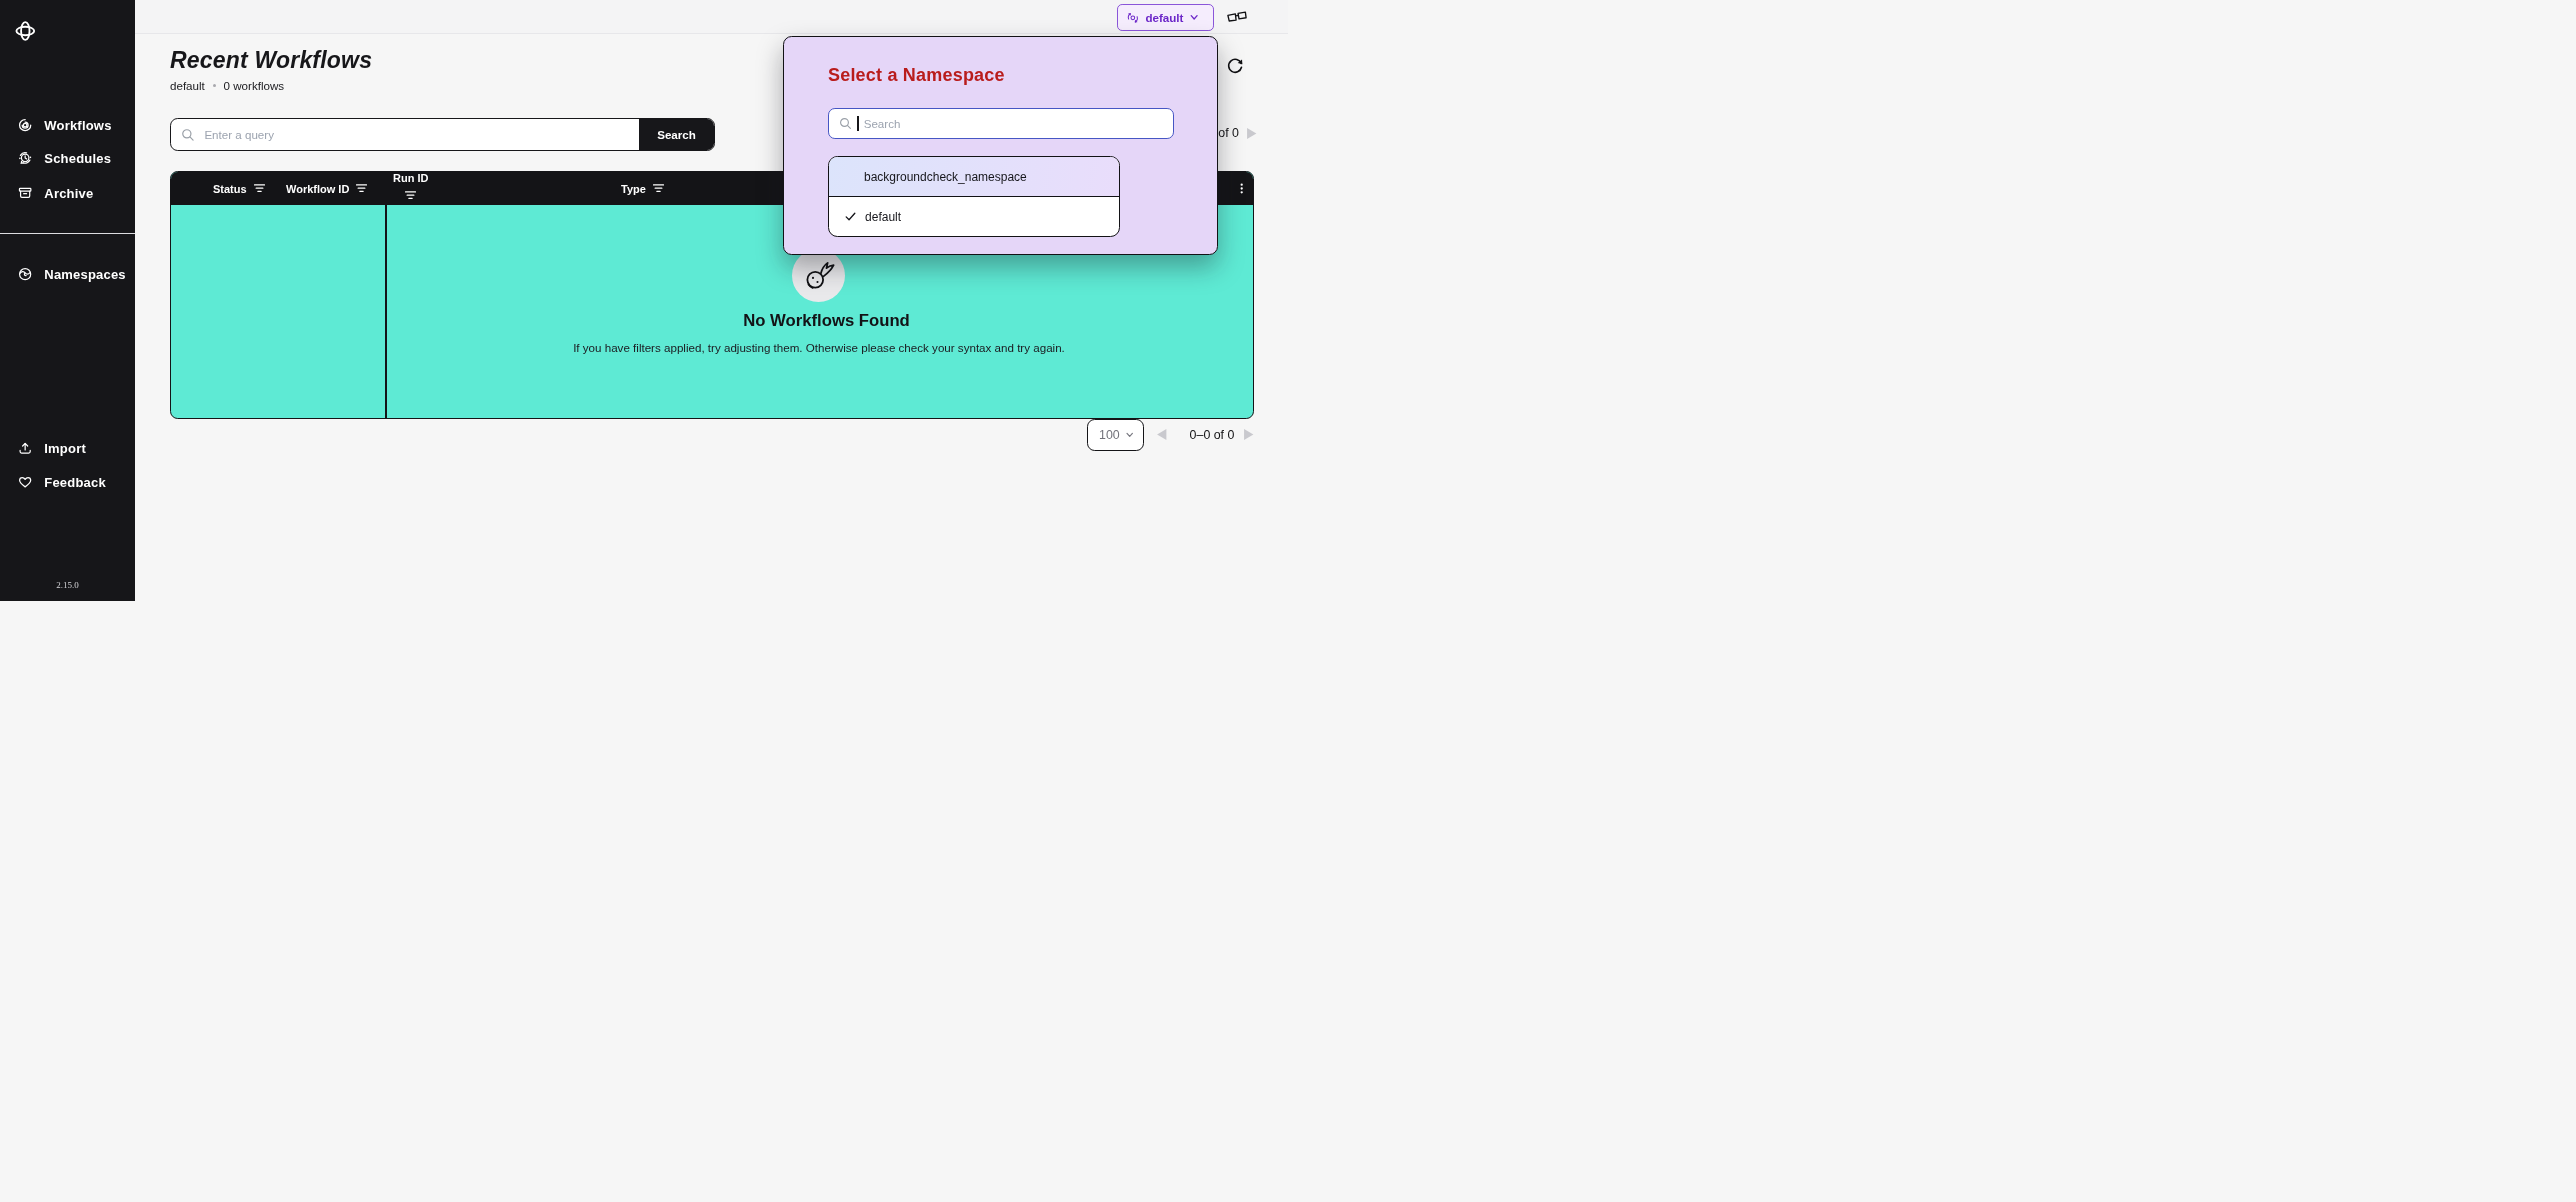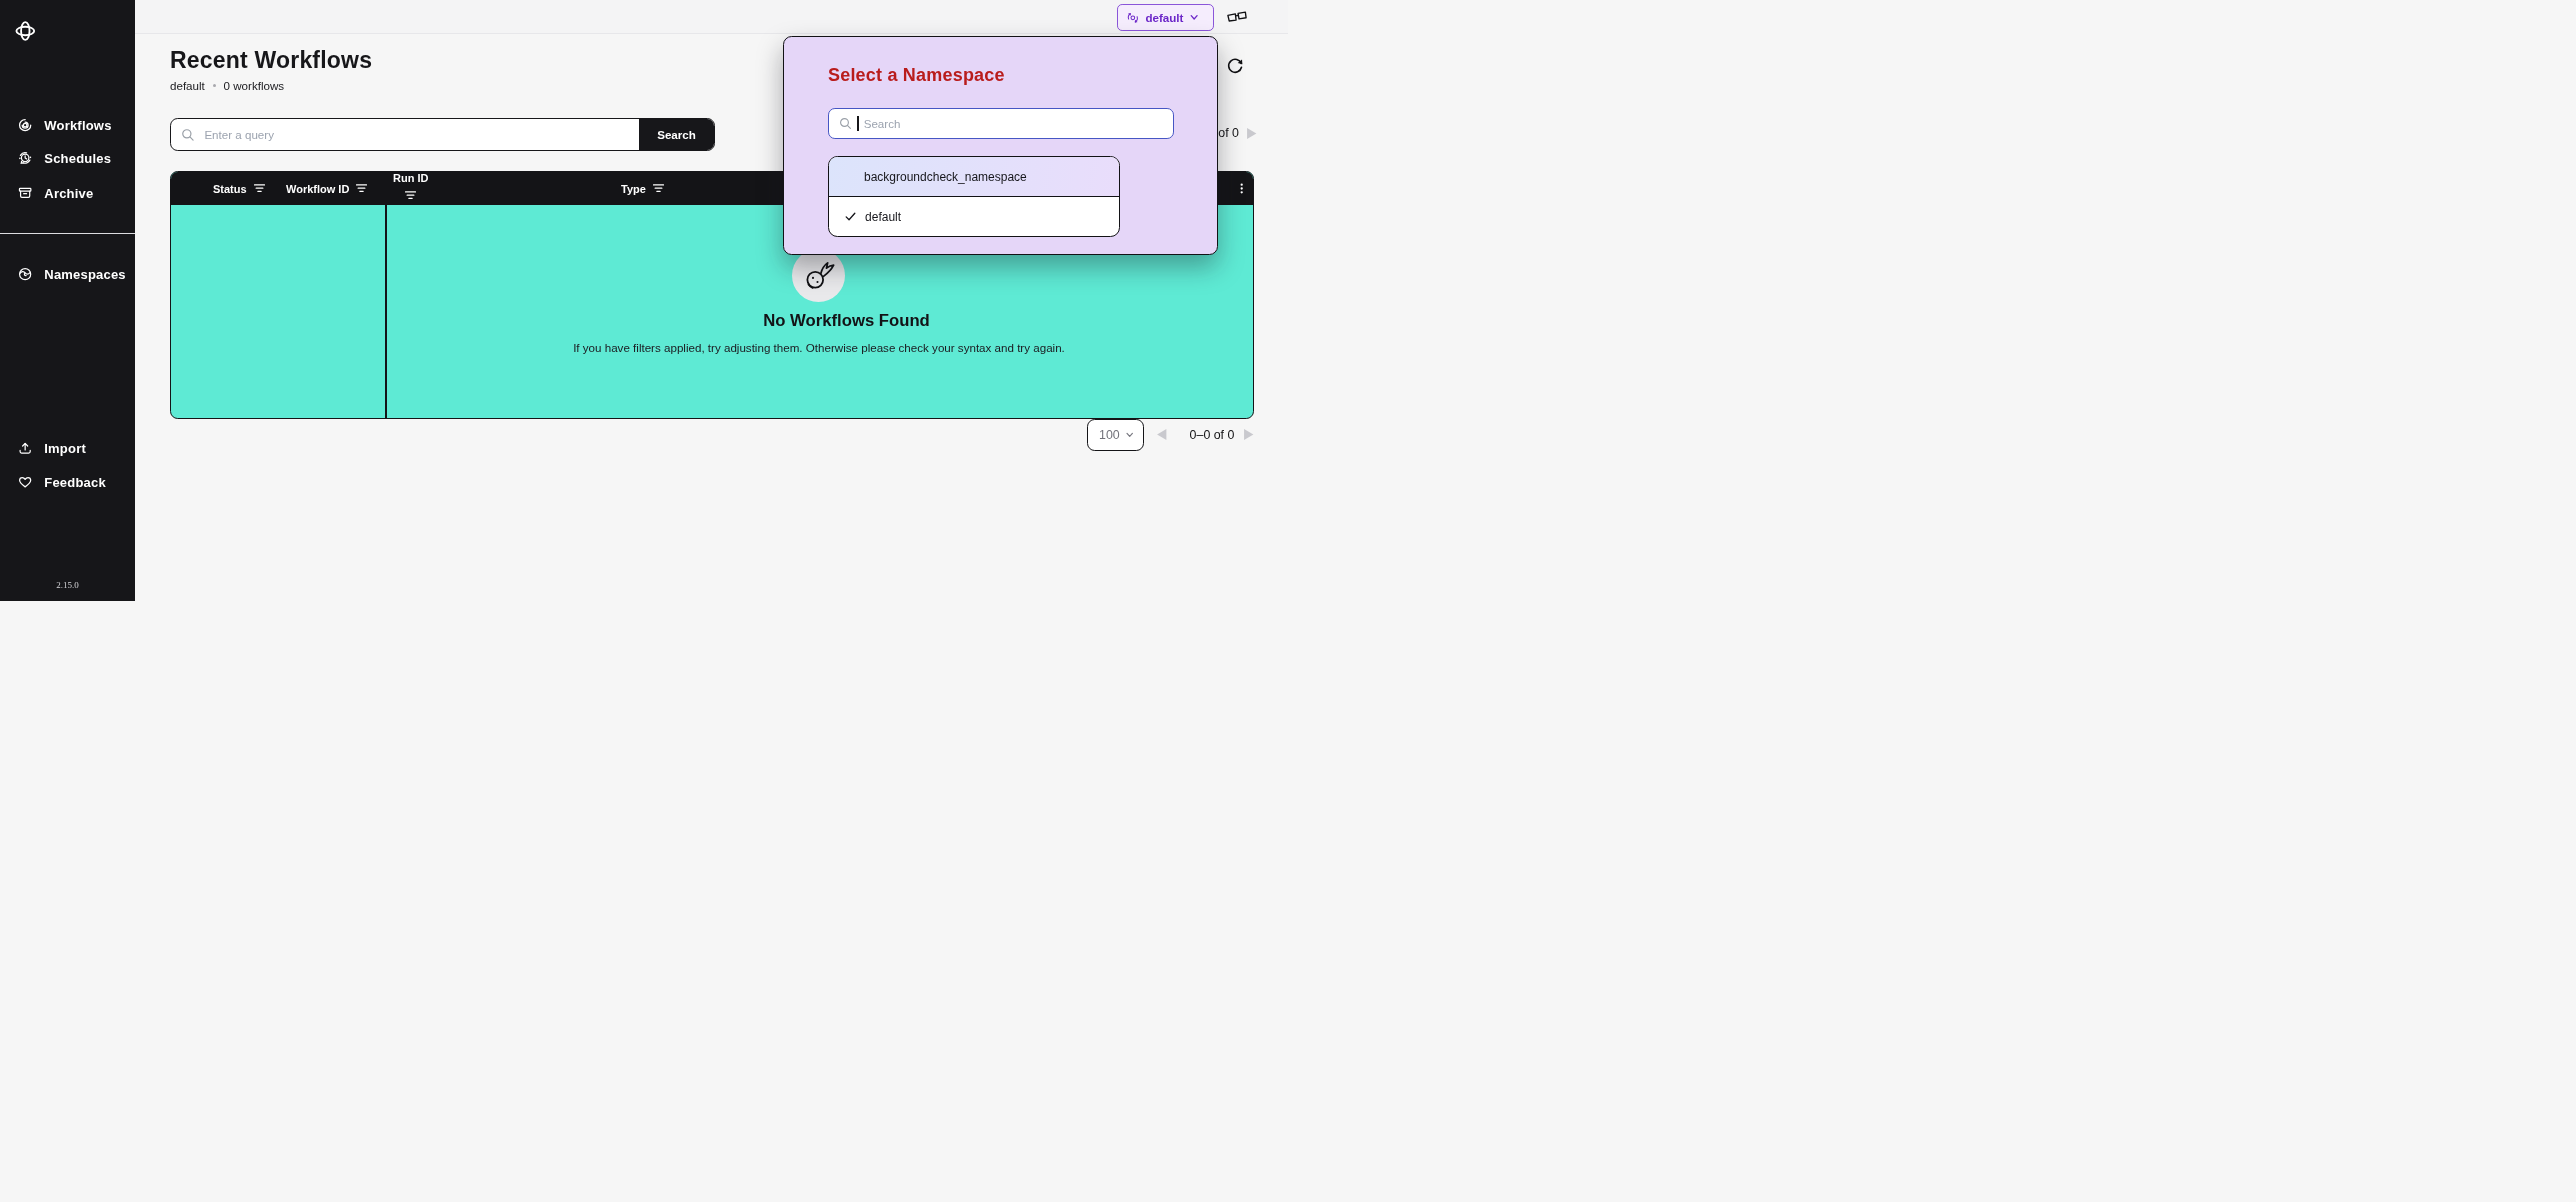--- a/index.html
+++ b/index.html
@@ -22,21 +22,21 @@
   #nav-feedback{top:465px;}
   #version{position:absolute;left:0;top:580px;width:135px;text-align:center;font-size:9px;color:#d4d4d8;font-family:Liberation Serif, serif;}
 
   
   #topbar{left:135px;top:0;width:1153px;height:34px;background:#f4f4f5;border-bottom:0.9px solid #e7e7ea;}
   #ns-button{left:1117px;top:4.3px;width:97px;height:26.6px;border:1.3px solid var(--color-purple_border,#8a55d9);border-radius:5.1px;background:var(--color-purple_bg,#f5edfd);display:flex;align-items:center;gap:6px;padding:0 7.7px;color:var(--color-purple_text,#6d28c9);cursor:pointer;z-index:11;}
   #ns-button .lbl{font-size:11.6px;font-weight:700;}
   #glasses{left:1227px;top:10.3px;color:#101013;}
 
   
-  #page-title{left:170px;top:47px;font-size:23px;font-weight:700;color:#17171a;letter-spacing:0.2px;}
+  #page-title{left:170px;top:47px;font-size:23px;font-weight:700;color:#17171a;letter-spacing:0.2px;font-style:italic;}
   #subtitle{left:170px;top:79px;display:flex;align-items:center;gap:7.7px;font-size:11.6px;color:#202024;}
   #subtitle .dot{width:3.4px;height:3.4px;border-radius:50%;background:#a8a8ad;}
   #refresh{left:1226px;top:57px;cursor:pointer;color:#101013;}
   #top-pagination{top:126px;right:31px;display:flex;align-items:center;gap:7.7px;font-size:12.4px;color:#141416;z-index:5;}
 
   
   #searchbar{left:170px;top:118px;width:545px;height:33px;background:#fff;border:1.7px solid #17171a;border-radius:7.7px;display:flex;align-items:center;overflow:hidden;}
   #searchbar .mag{margin-left:9.4px;color:#9aa0a8;flex:none;}
   #searchbar input{flex:1;height:100%;border:none;outline:none;padding-left:8.6px;font-size:11.6px;color:#1f2937;background:transparent;}
   #searchbar input::placeholder{color:#9ca3af;}
@@ -48,21 +48,21 @@
   .th{position:absolute;top:0;height:33px;display:flex;align-items:center;gap:6.9px;font-size:11px;font-weight:700;cursor:pointer;}
   #th-status{left:42px;}
   #th-wid{left:115px;}
   #th-rid{left:222px;flex-direction:column;}
   #th-type{left:450px;}
   #th-kebab{position:absolute;right:9.4px;top:10.3px;cursor:pointer;}
   #col-divider{position:absolute;left:214px;top:33px;bottom:0;width:2.1px;background:#141417;}
 
   
   #empty-circle{left:792px;top:249px;width:53px;height:53px;border-radius:50%;background:#e9e9eb;display:flex;align-items:center;justify-content:center;}
-  #empty-title{left:675px;top:311px;width:343px;text-align:center;font-size:16.7px;font-weight:700;color:#131316;}
+  #empty-title{left:655px;top:311px;width:343px;text-align:center;font-size:16.7px;font-weight:700;color:#131316;}
   #empty-desc{left:476px;top:341px;width:686px;text-align:center;font-size:11.6px;color:#1b1b20;}
 
   
   #page-size{left:1087px;top:419px;width:57px;height:32px;border:1.7px solid #141417;border-radius:7.7px;background:#fff;display:flex;align-items:center;justify-content:space-between;padding:0 8.6px 0 11px;cursor:pointer;}
   #page-size .val{font-size:12.4px;color:#72727a;}
   #prev-arrow{left:1157px;top:429px;cursor:default;}
   #pagination-range{left:1176px;top:428px;width:72px;text-align:center;font-size:12.4px;color:#121214;}
   #next-arrow{left:1244px;top:429px;cursor:default;}
 
   

